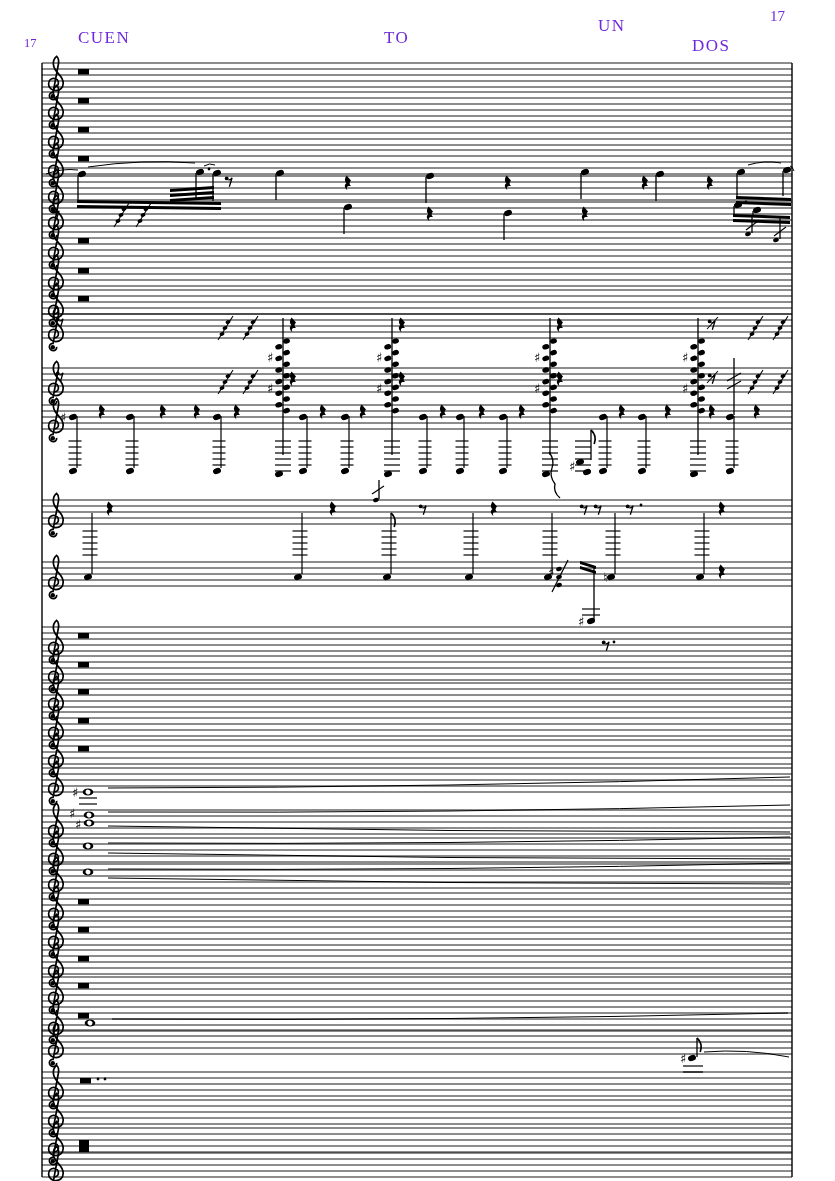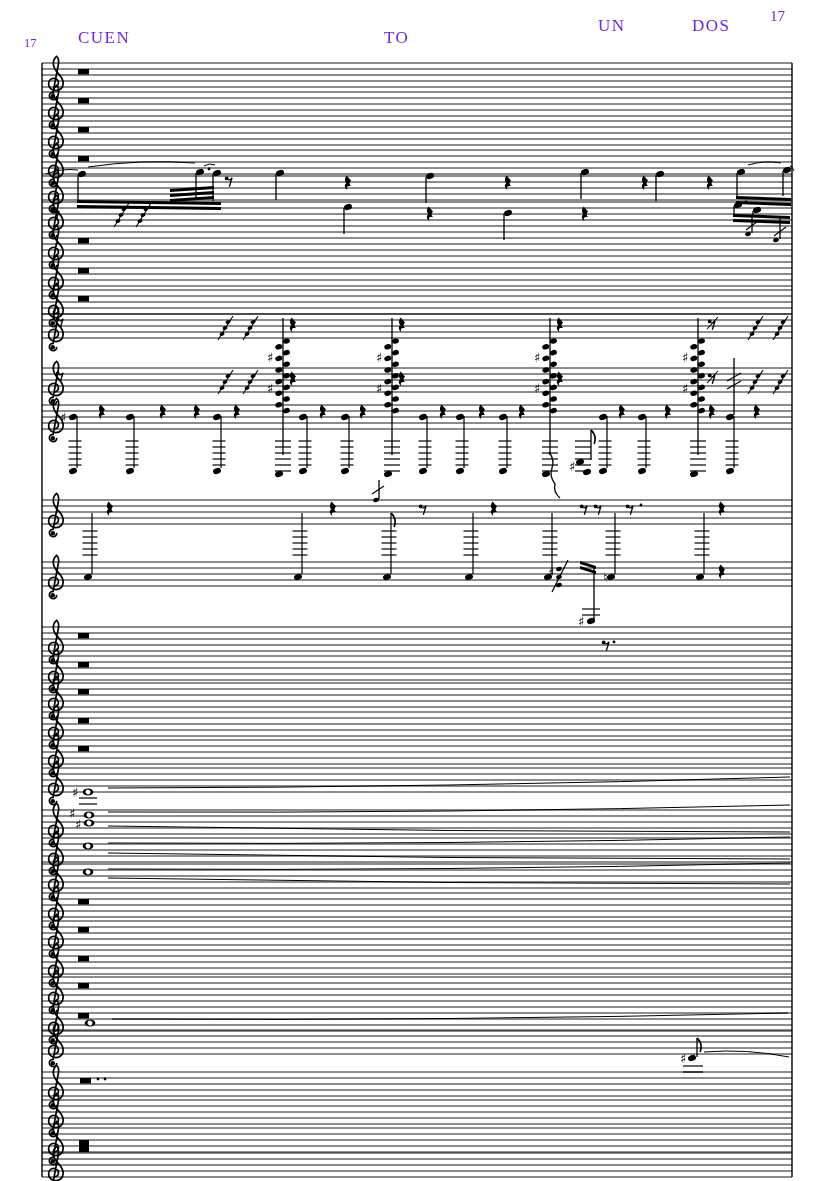--- a/index.html
+++ b/index.html
@@ -773,14 +773,14 @@
       <path d="M697,1038 C700.8,1041.5 702.4,1046 700.2,1052" fill="none" stroke="#000000" stroke-width="1.7"></path>
       <path d="M704,1052 Q746.5,1048.5 789,1057" fill="none" stroke="#000000" stroke-width="1"></path>
       <circle cx="98" cy="1079" r="1.4" fill="#000000"></circle>
       <circle cx="105" cy="1079" r="1.4" fill="#000000"></circle>
     </svg>
   <div class="txt pagenum" style="left:770px;top:8px;">17</div>
   <div class="txt measurenum" style="left:24px;top:36px;">17</div>
   <div class="txt lyric" style="left:78px;top:28px;">CUEN</div>
   <div class="txt lyric" style="left:384px;top:28px;">TO</div>
   <div class="txt lyric" style="left:598px;top:16px;">UN</div>
-  <div class="txt lyric" style="left:692px;top:16px;">DOS</div>
+  <div class="txt lyric" style="left:692px;top:36px;">DOS</div>
 </div>
 
 </body></html>

